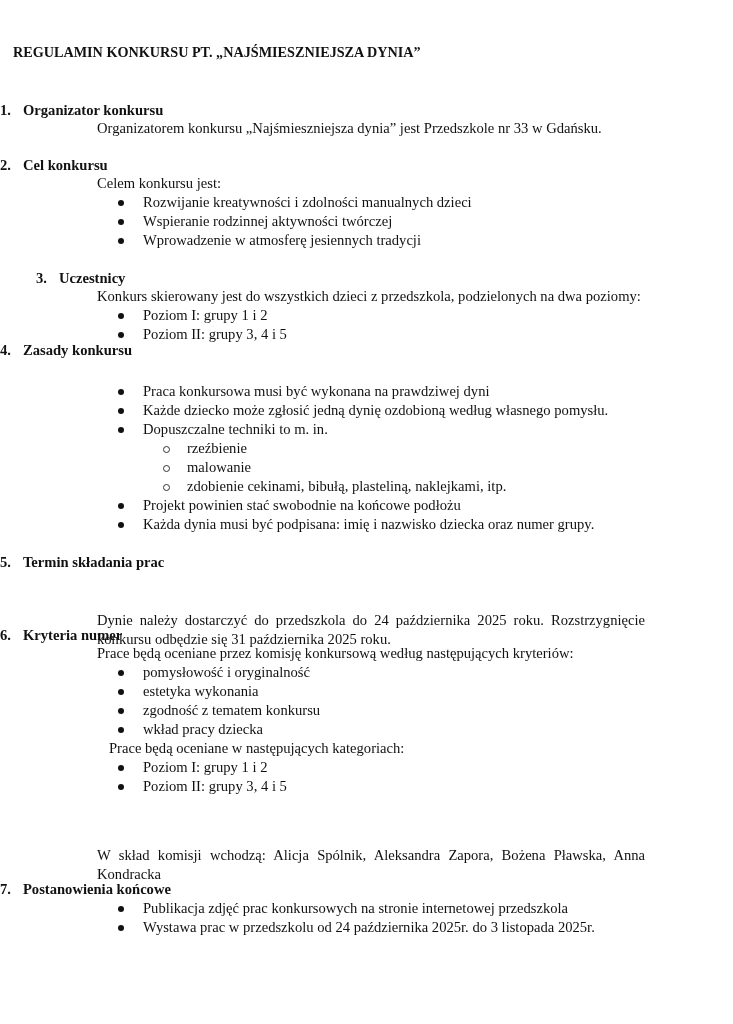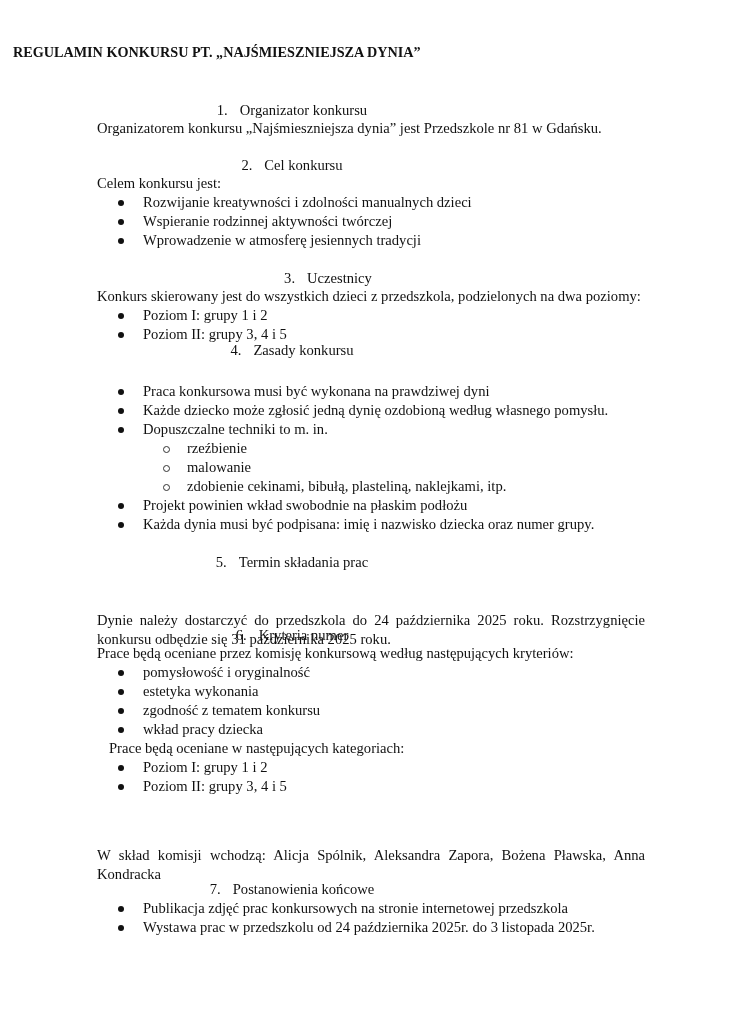--- a/index.html
+++ b/index.html
@@ -19,22 +19,22 @@
     }
     .abs { position: absolute; white-space: nowrap; }
     .title {
       left: 0; width: 733px; text-align: left;
       top: 43px;
       font-weight: bold;
       font-size: 14.2px;
       padding-left: 13px;
     }
     .heading {
-      left: 0; width: 584px; text-align: center;
-      font-weight: normal;
+      left: 0; width: 584px; 
+      font-weight: bold;
       font-size: 14.6px;
     }
     .heading .num { margin-right: 12px; }
     .para {
       left: 97px;
     }
     .justify {
       left: 97px;
       width: 548px;
       white-space: normal;
@@ -80,21 +80,21 @@
 </head>
 <body>
 
 <div>
 
   <div class="abs title">REGULAMIN KONKURSU PT. „NAJŚMIESZNIEJSZA DYNIA”</div>
 
   <div class="abs heading" style="top:101px;">
     <span class="num">1.</span><span>Organizator konkursu</span>
   </div>
-  <div class="abs para" style="top:119px;">Organizatorem konkursu „Najśmieszniejsza dynia” jest Przedszkole nr 81 w Gdańsku.</div>
+  <div class="abs para" style="top:119px;">Organizatorem konkursu „Najśmieszniejsza dynia” jest Przedszkole nr 33 w Gdańsku.</div>
 
   <div class="abs heading" style="top:156px;">
     <span class="num">2.</span><span>Cel konkursu</span>
   </div>
   <div class="abs para" style="top:174px;">Celem konkursu jest:</div>
   <div class="abs bullet" style="top:193px;">
       <span class="dot"></span>
       <span class="txt">Rozwijanie kreatywności i zdolności manualnych dzieci</span>
     </div>
   <div class="abs bullet" style="top:212px;">
@@ -141,21 +141,21 @@
   <div class="abs sub" style="top:458px;">
       <span class="circ"></span>
       <span class="txt">malowanie</span>
     </div>
   <div class="abs sub" style="top:477px;">
       <span class="circ"></span>
       <span class="txt">zdobienie cekinami, bibułą, plasteliną, naklejkami, itp.</span>
     </div>
   <div class="abs bullet" style="top:496px;">
       <span class="dot"></span>
-      <span class="txt">Projekt powinien wkład swobodnie na płaskim podłożu</span>
+      <span class="txt">Projekt powinien stać swobodnie na końcowe podłożu</span>
     </div>
   <div class="abs bullet" style="top:515px;">
       <span class="dot"></span>
       <span class="txt">Każda dynia musi być podpisana: imię i nazwisko dziecka oraz numer grupy.</span>
     </div>
 
   <div class="abs heading" style="top:553px;">
     <span class="num">5.</span><span>Termin składania prac</span>
   </div>
   <div class="abs justify" style="top:571px;">Dynie należy dostarczyć do przedszkola do 24 października 2025 roku. Rozstrzygnięcie konkursu odbędzie się 31 października 2025 roku.</div>

